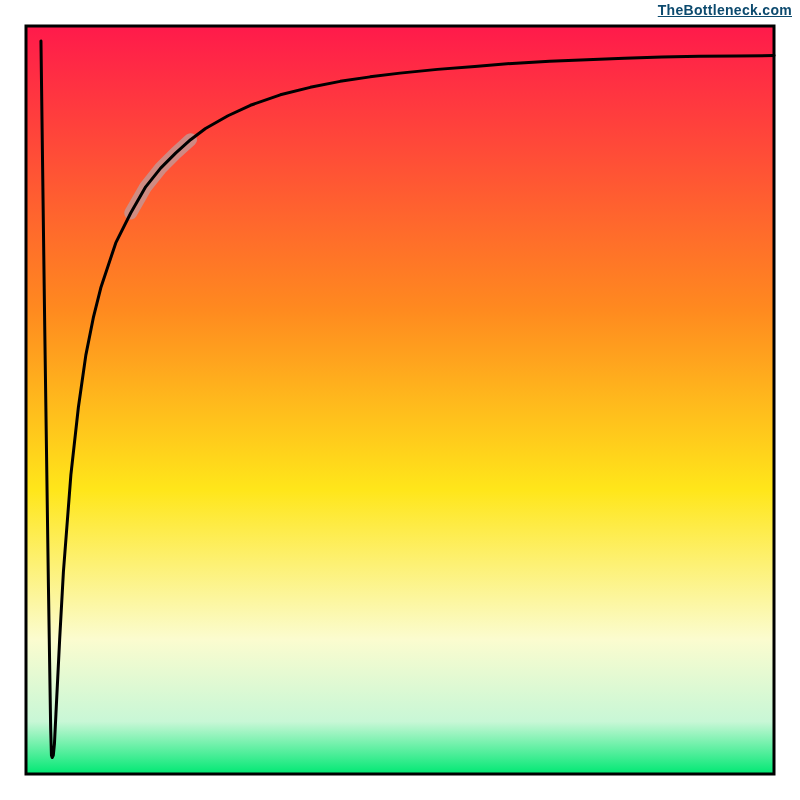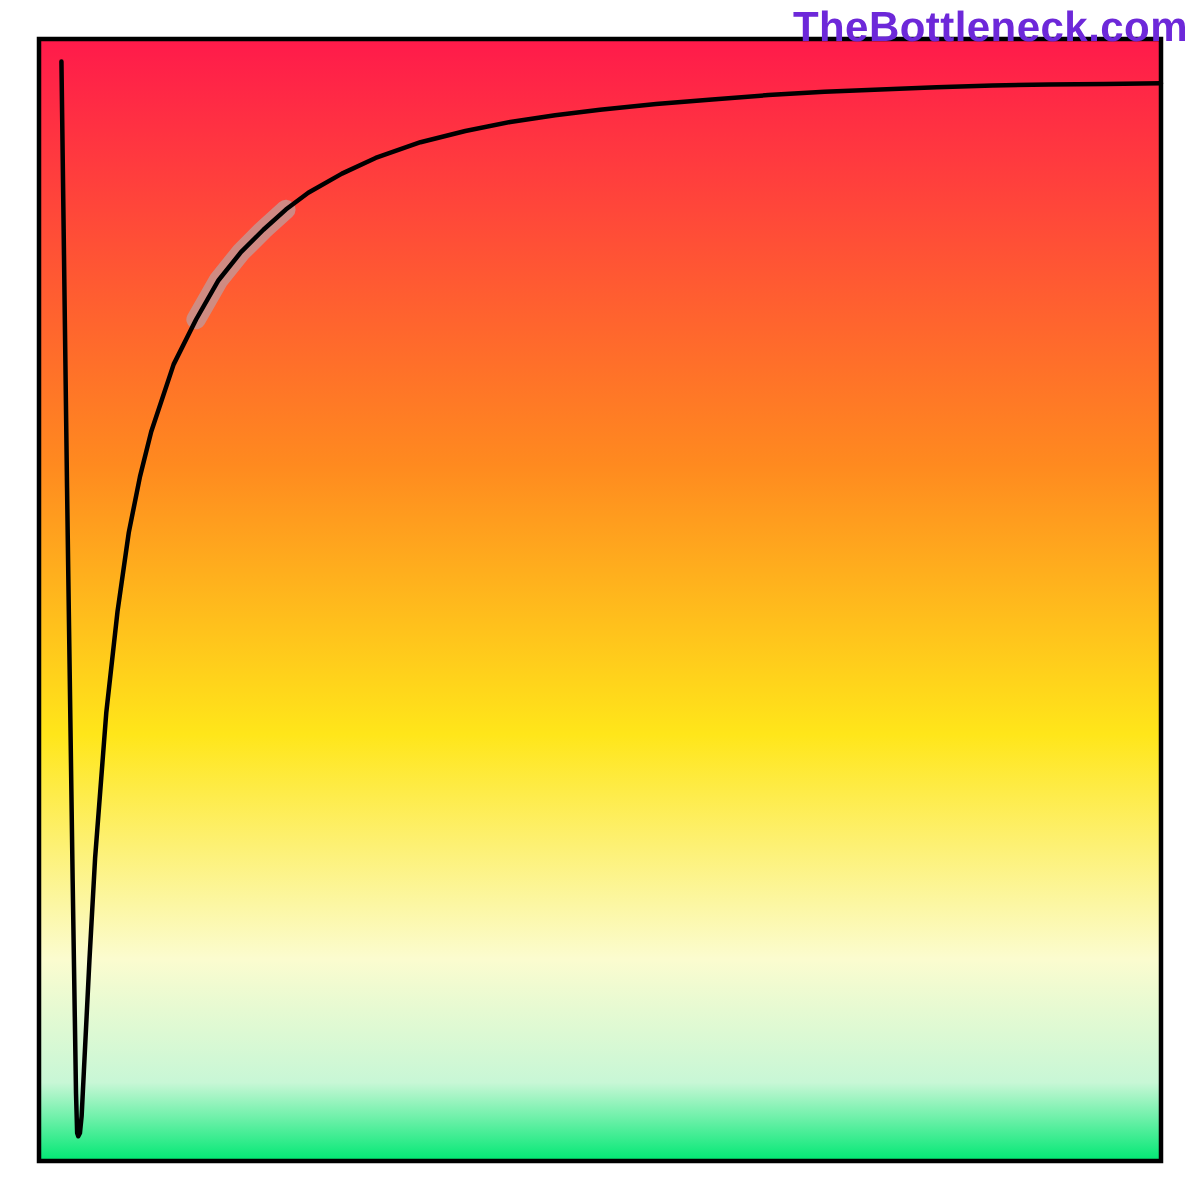--- a/index.html
+++ b/index.html
@@ -21,25 +21,26 @@
     top: 0;
     width: 800px;
     height: 800px;
     display: block;
   }
   .stage .watermark {
     position: absolute;
     top: 2px;
     right: 8px;
     font-family: Arial, Helvetica, sans-serif;
-    font-size: 28px;
+    font-size: 14px;
     font-weight: bold;
-    color: #6d28d9;
+    color: #0c4a6e;
     user-select: none;
     letter-spacing: 0.3px;
+    text-decoration: underline;
   }
 </style>
 </head>
 <body>
 
 <div class="stage">
 
   <svg class="plot" viewBox="0 0 800 800">
     <defs>
       <linearGradient id="bg-grad" x1="0" y1="0" x2="0" y2="1">

